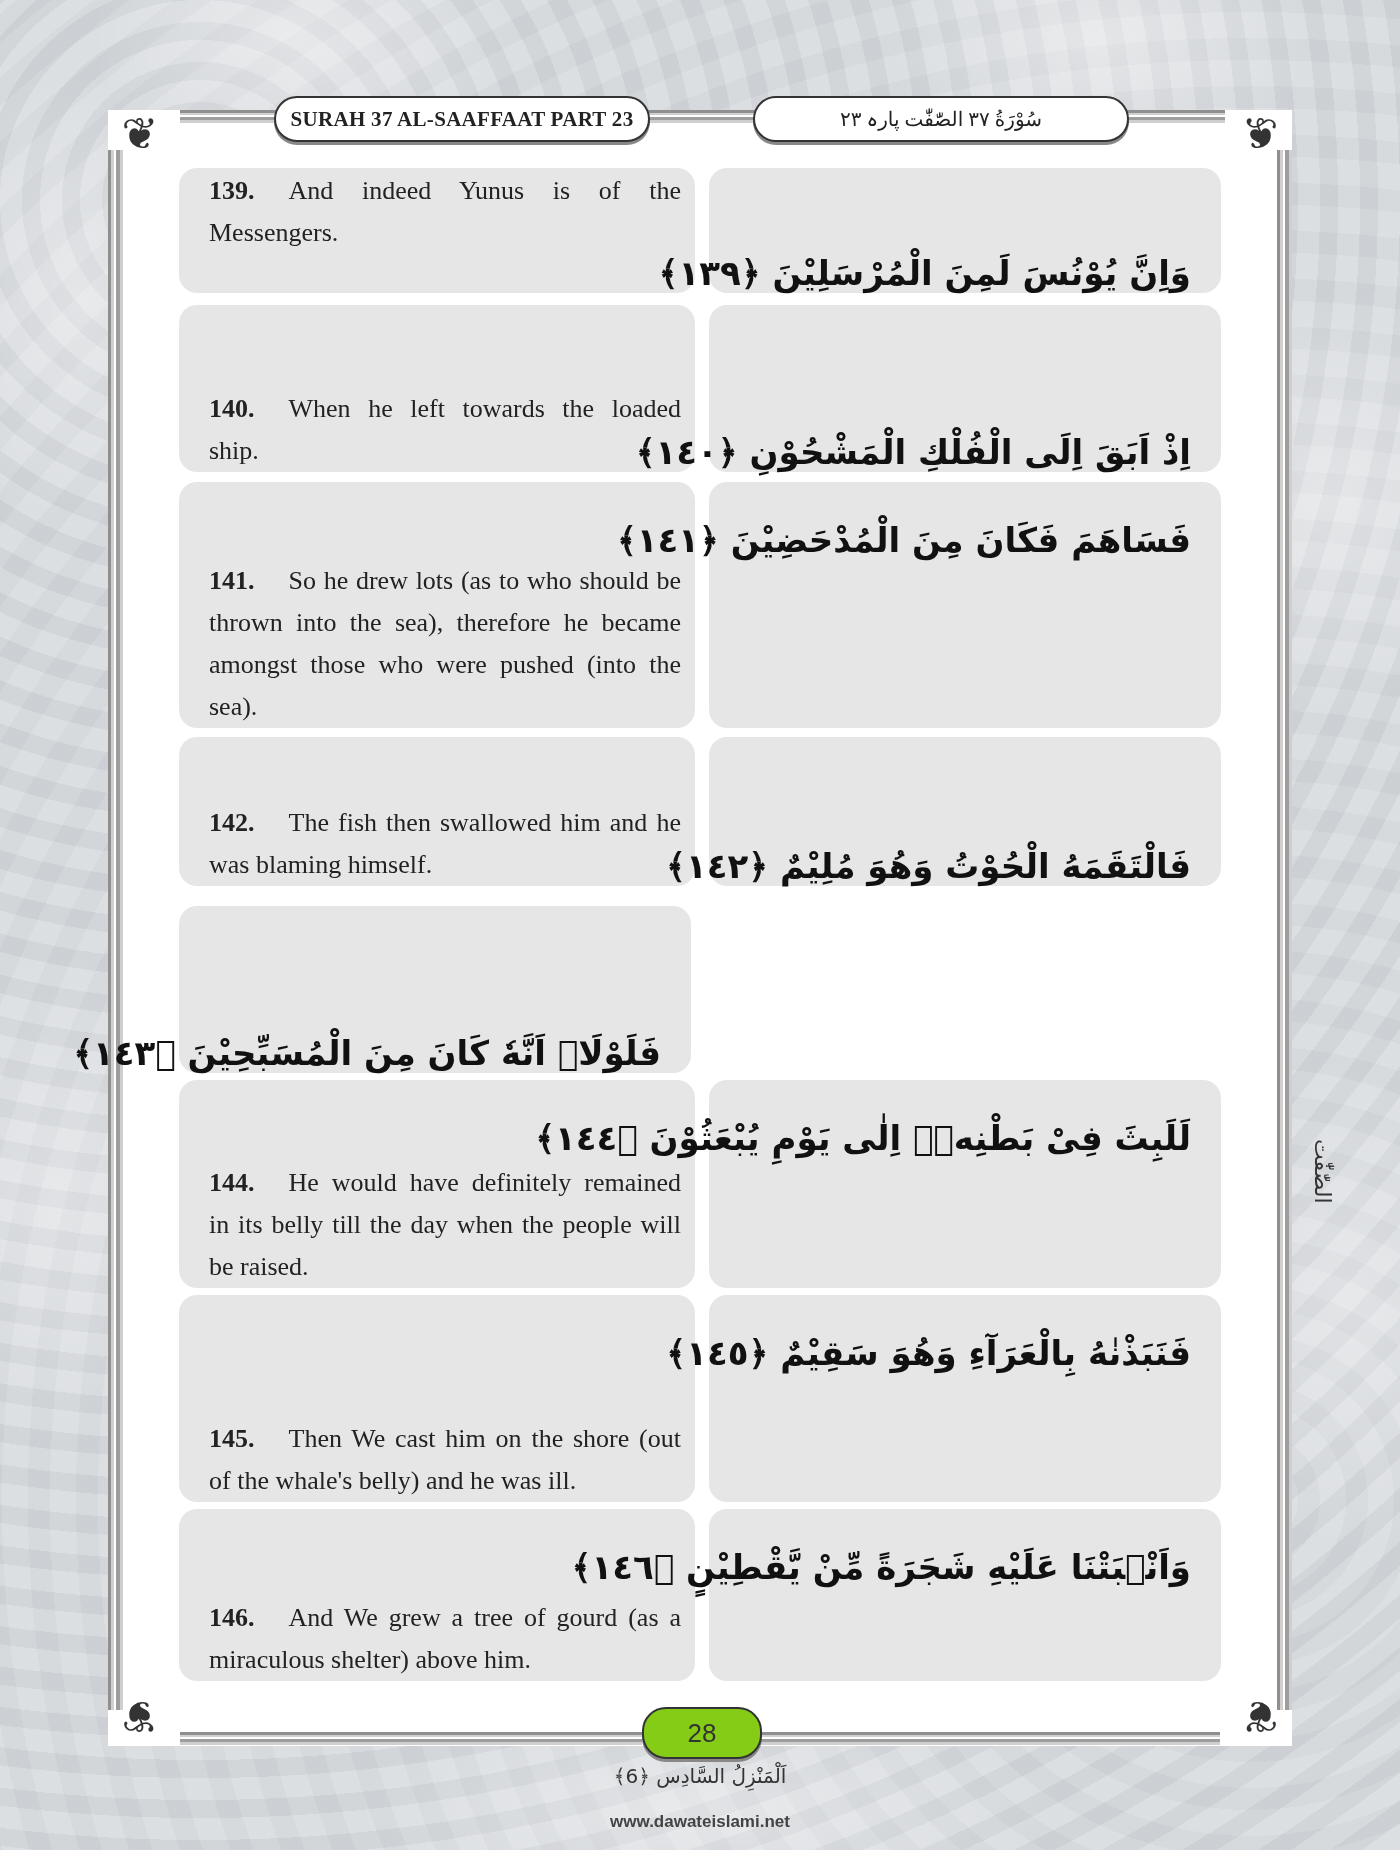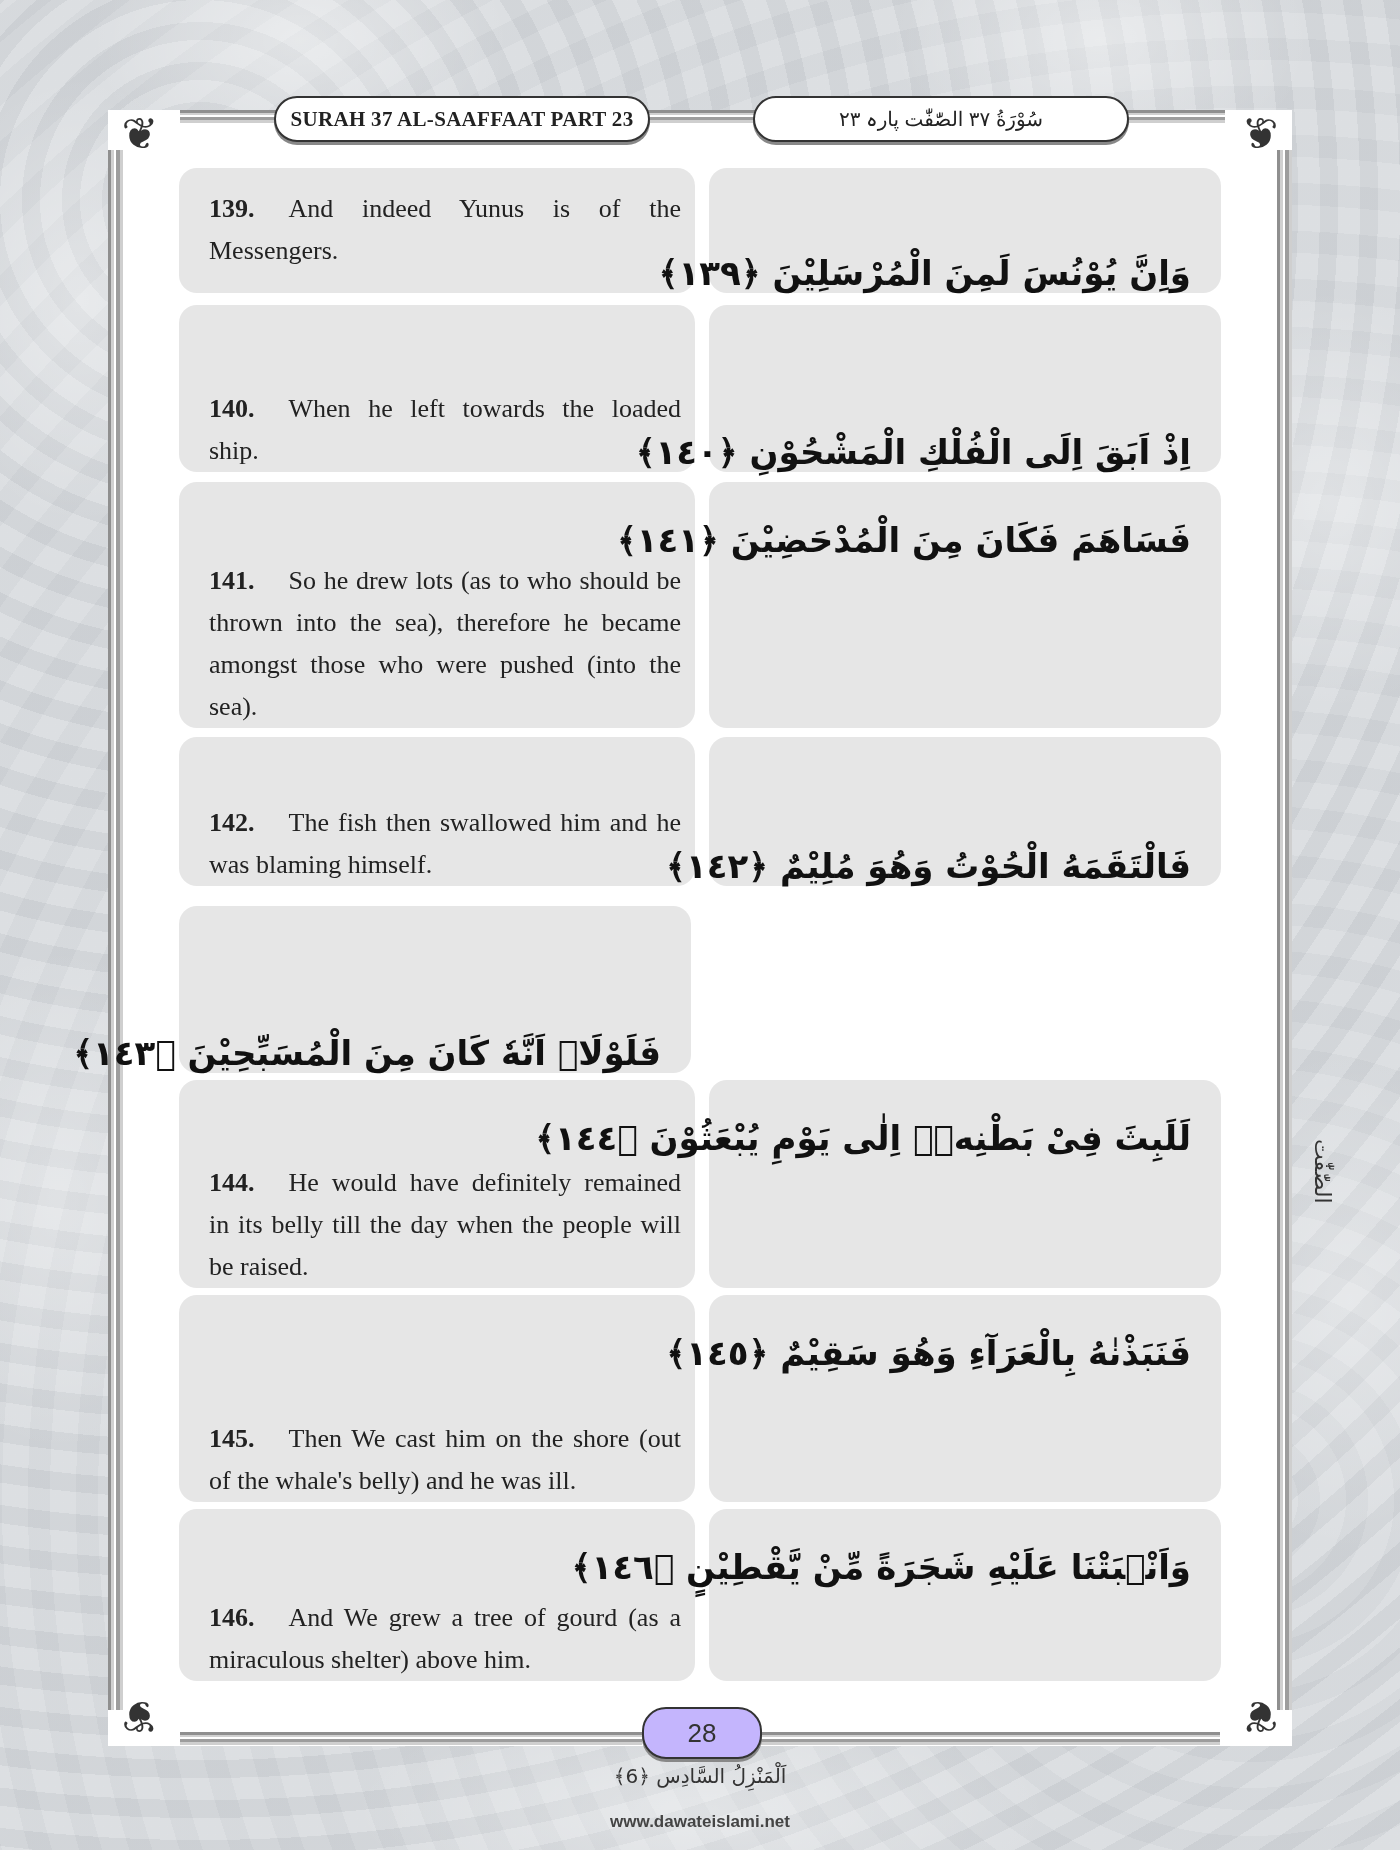--- a/index.html
+++ b/index.html
@@ -38,21 +38,21 @@
     position:absolute; width:80px; height:80px; color:#333; font-size:44px; line-height:80px; text-align:center;
   }
   .pill {
     position:absolute; background:#fff; border:2.5px solid #333;
     border-radius:26px; box-shadow:0 3px 0 #888;
     display:flex; align-items:center; justify-content:center;
   }
   .pill-en { left:274px; top:96px; width:372px; height:42px;
     font-family:"Liberation Serif", serif; font-size:21px; font-weight:bold; letter-spacing:0.3px; color:#222; }
   .pill-ar { left:753px; top:96px; width:372px; height:42px;
-    font-family:Liberation Sans, sans-serif; font-size:20px; color:#222; direction:rtl; }
+    font-family:Liberation Serif, serif; font-size:20px; color:#222; direction:rtl; }
   .rows { position:absolute; left:179px; top:168px; width:1042px; }
   .row { position:absolute; left:0; width:1042px; display:flex; gap:14px; }
   .card {
     background:#e6e6e6; border-radius:18px; box-sizing:border-box;
     display:flex; align-items:flex-end;
   }
   .card-en { width:516px; padding:0 14px 0 30px; }
   .card-ar { width:512px; padding:0 30px 0 20px; justify-content:flex-end; }
   .en-text {
     font-size:26px; line-height:42px; color:#222; text-align:justify; text-align-last:left;
@@ -65,21 +65,21 @@
   }
   .row.top-align .card-ar { align-items:flex-start;padding-left:12px; }
   .row.top-align .ar-text { margin-top:38px; }
   .side-label {
     position:absolute; left:1305px; top:1128px; width:30px; height:86px;
     writing-mode:vertical-rl; font-family:"DejaVu Sans", sans-serif; font-size:22px; color:#333;
     text-align:center;
   }
   .page-num {
     position:absolute; left:642px; top:1707px; width:116px; height:48px;
-    background:#c4b5fd; border:2.5px solid #333; border-radius:24px; box-shadow:0 3px 0 #888;
+    background:#84cc16; border:2.5px solid #333; border-radius:24px; box-shadow:0 3px 0 #888;
     display:flex; align-items:center; justify-content:center;
     font-family:"Liberation Sans", sans-serif; font-size:26px; color:#333;
   }
   .manzil {
     position:absolute; left:560px; top:1764px; width:280px; text-align:center;
     font-family:"DejaVu Sans", sans-serif; font-size:20px; color:#333; direction:rtl;
   }
   .url {
     position:absolute; left:540px; top:1812px; width:320px; text-align:center;
     font-family:"Liberation Sans", sans-serif; font-size:17px; font-weight:bold; color:#444;
@@ -103,21 +103,21 @@
 <div class="corner" style="left:100px; top:95px;">❦</div>
 <div class="corner" style="left:1220px; top:95px; transform:scaleX(-1);">❦</div>
 <div class="corner" style="left:100px; top:1675px; transform:scaleY(-1);">❦</div>
 <div class="corner" style="left:1220px; top:1675px; transform:scale(-1,-1);">❦</div>
 
 <div class="pill pill-en">SURAH 37 AL-SAAFFAAT PART 23</div>
 <div class="pill pill-ar">سُوْرَةُ ٣٧ الصّٰفّٰت پارہ ٢٣</div>
 
 <div class="rows">
   <div class="row" style="top:0px; height:125px;">
-    <div class="card card-en" style="align-items:flex-start; padding-top:20px;">
+    <div class="card card-en" style="align-items:flex-start; padding-top:2px;">
       <div class="en-text" style="margin-top:0;"><span class="verse-num">139.</span><span>And indeed Yunus is of the Messengers.</span></div>
     </div>
     <div class="card card-ar" style="align-items:flex-end;">
       <div class="ar-text" style="margin-top:14px;">وَاِنَّ يُوْنُسَ لَمِنَ الْمُرْسَلِيْنَ ﴿١٣٩﴾</div>
     </div>
   </div>
 
   <div class="row" style="top:137px; height:167px;">
     <div class="card card-en">
       <div class="en-text"><span class="verse-num">140.</span><span>When he left towards the loaded ship.</span></div>

